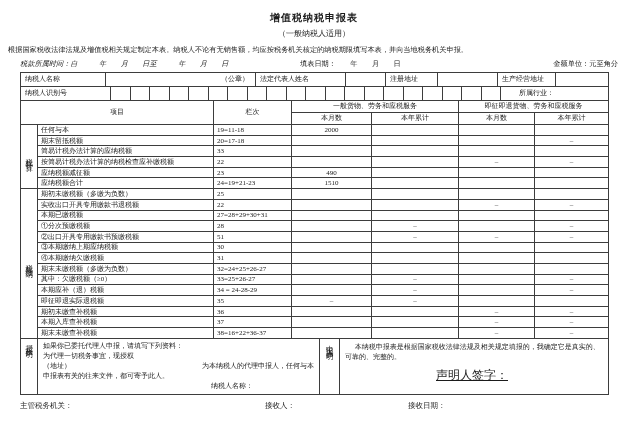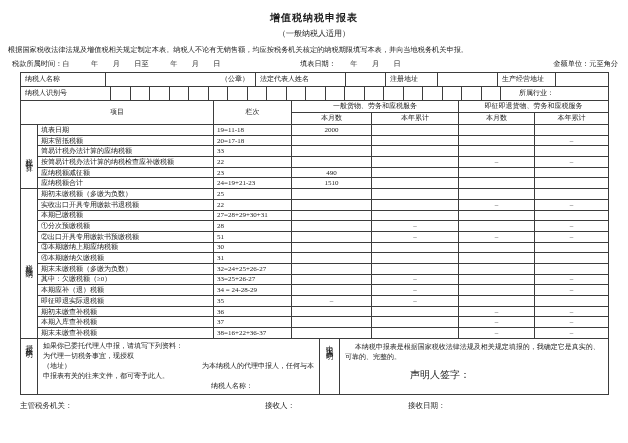--- a/index.html
+++ b/index.html
@@ -5,21 +5,21 @@
   * { margin:0; padding:0; box-sizing:border-box; }
   html,body { background:#fff; }
   body {
     width:628px; height:443px; position:relative; overflow:hidden;
     font-family:"Liberation Serif","DejaVu Serif",serif; color:#1c1c1c;
   }
   .title   { text-align:center; font-size:10px; font-weight:bold; padding-top:11px; letter-spacing:1px; }
   .subtitle{ text-align:center; font-size:8px;  margin-top:3px; }
   .note    { font-size:7.2px; margin:6px 8px 0 8px; white-space:nowrap; }
   .meta    { position:relative; height:12px; margin-top:4px; font-size:7.2px; }
-  .meta .period { position:absolute; left:12px;   white-space:nowrap; }
+  .meta .period { position:absolute; left:20px;   white-space:nowrap;font-style:italic; }
   .meta .filing { position:absolute; left:300px; white-space:nowrap; }
   .meta .unit   { position:absolute; right:10px; white-space:nowrap; }
 
   .formwrap { margin:2px 0 0 20px; width:588px; }
   table { border-collapse:collapse; table-layout:fixed; width:588px; margin-top:-1px; background:#fff; }
   td {
     border:1px solid #3d3d3d; font-size:7px; line-height:1.15;
     padding:0 2px; overflow:hidden; white-space:nowrap; height:14px;
   }
   .info td { height:14px; }
@@ -42,21 +42,21 @@
     font-size:7.5px; letter-spacing:2px; display:inline-block; line-height:1;
   }
 
   .bottom td { vertical-align:top; height:56px; }
   .auth-content { padding:2px 5px; }
   .auth-content .aline { font-size:7px; line-height:10px; white-space:nowrap; }
   .aline3 { display:flex; justify-content:space-between; }
   .auth-sign { font-size:7px; line-height:11px; margin-left:168px; }
   .declare-content { padding:3px 5px; }
   .declare-text { font-size:7px; line-height:10px; white-space:normal; text-indent:1.4em; }
-  .declare-sign { font-size:10px; margin-top:7px; margin-left:65px; }
+  .declare-sign { font-size:12px; margin-top:7px; margin-left:91px;text-decoration:underline; }
 
   .footer { position:relative; margin-top:6px; height:12px; font-size:7.5px; }
   .footer .f1 { position:absolute; left:20px; }
   .footer .f2 { position:absolute; left:265px; }
   .footer .f3 { position:absolute; left:408px; }
 </style>
 </head>
 <body>
 
 <div class="title">增值税纳税申报表</div>
@@ -154,21 +154,21 @@
       <tr>
         <td class="hdr">本月数</td>
         <td class="hdr">本年累计</td>
         <td class="hdr">本月数</td>
         <td class="hdr">本年累计</td>
       </tr>
     </thead>
     <tbody>
         <tr>
           <td class="vcell" rowspan="6"><span class="vtext">税款计算</span></td>
-          <td class="itemcell">填表日期</td>
+          <td class="itemcell">任何与本</td>
           <td class="linecell">19=11-18</td>
           <td class="valcell">2000</td>
           <td class="valcell"></td>
           <td class="valcell"></td>
           <td class="valcell"></td>
         </tr>
         <tr>
           <td class="itemcell">期末留抵税额</td>
           <td class="linecell">20=17-18</td>
           <td class="valcell"></td>

